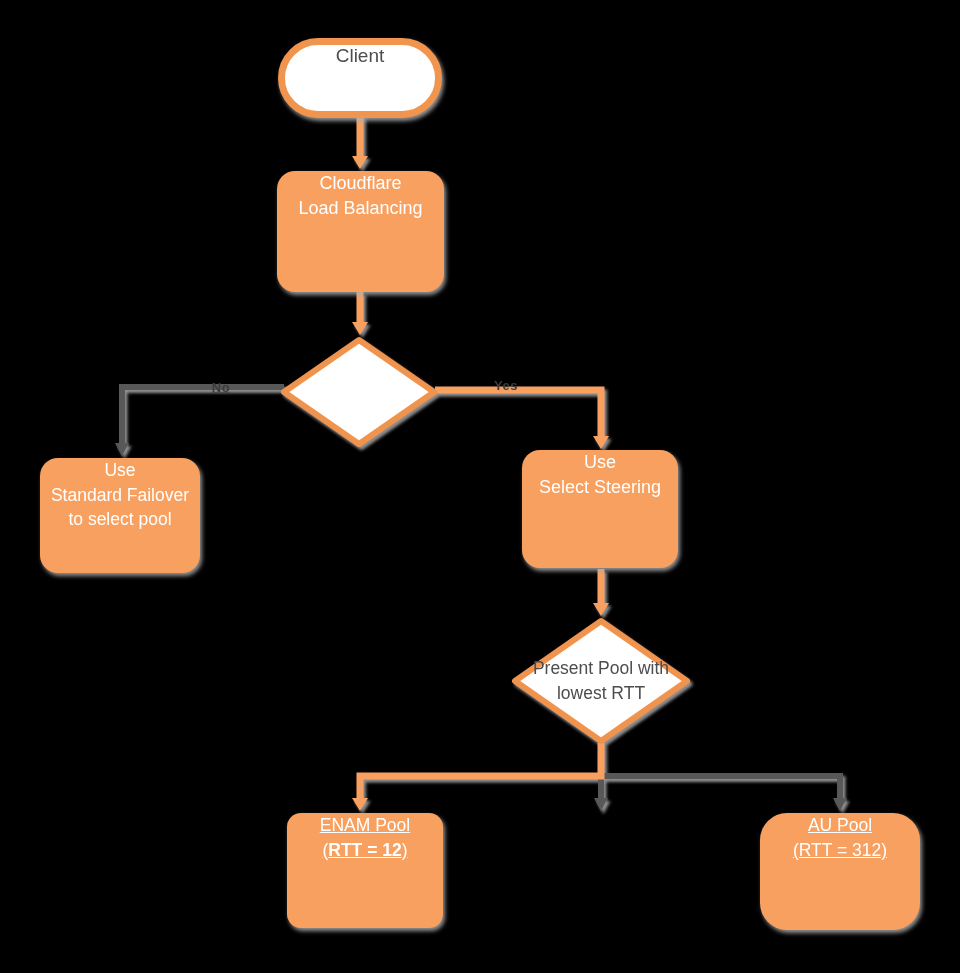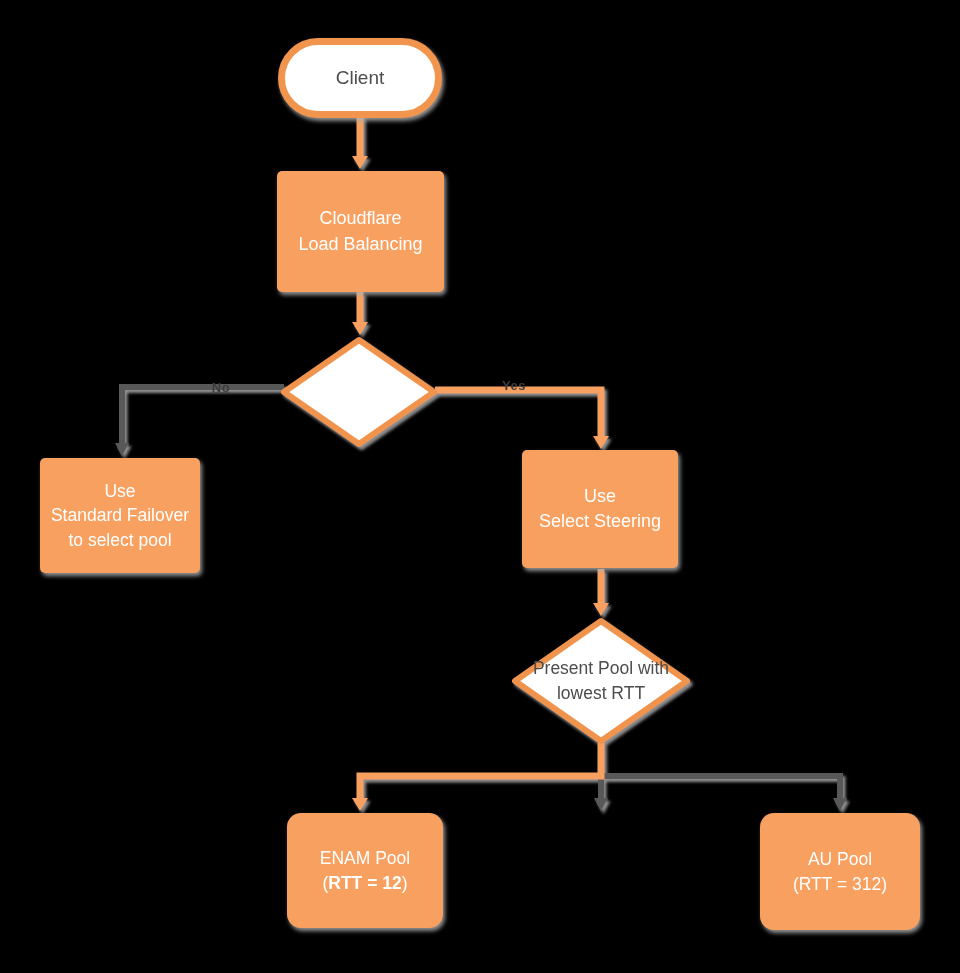--- a/index.html
+++ b/index.html
@@ -20,35 +20,35 @@
     background:var(--background);overflow:hidden;
   }
   svg.wires{position:absolute;left:0;top:0;width:960px;height:973px;}
   .wire{fill:none;stroke-linejoin:miter;}
   .wire.orange{stroke:var(--orange-fill);stroke-width:7;}
   .wire.gray{stroke:var(--line-gray);stroke-width:6;}
   .arrow.orange{fill:var(--orange-fill);stroke:none;}
   .arrow.gray{fill:var(--line-gray);stroke:none;}
   .diamond{fill:#ffffff;stroke:var(--orange-stroke);stroke-width:6;stroke-linejoin:round;}
   .node{
-    position:absolute;display:flex;align-items:center;justify-content:center;
+    position:absolute;display:flex;align-items:flex-start;justify-content:center;
     text-align:center;
   }
   .node .lines span{display:block;}
   .pill{
     background:#ffffff;border:7px solid var(--orange-stroke);border-radius:42px;
     color:var(--text-dark);font-size:19px;
     box-shadow:2px 3px 4px var(--shadow);
   }
   .process{
-    background:var(--orange-fill);border-radius:5px;color:var(--text-light);
+    background:var(--orange-fill);border-radius:18px;color:var(--text-light);
     font-size:18px;line-height:1.4;
     box-shadow:2px 3px 4px var(--shadow);
   }
-  .process.pool{border-radius:14px;font-size:17.5px;}
+  .process.pool{border-radius:14px;font-size:17.5px;text-decoration:underline;}
   .diamond-label{
     position:absolute;display:flex;align-items:center;justify-content:center;
     text-align:center;color:var(--text-dark);font-size:17.5px;line-height:1.45;
     pointer-events:none;
   }
   .edge-label{
     position:absolute;color:var(--label-dark);font-size:13px;font-weight:bold;
     transform:translate(-50%,-50%);letter-spacing:0.5px;
   }
   .bold{font-weight:bold;}
@@ -95,21 +95,21 @@
 
   <div class="node process" style="left:277px;top:171px;width:167px;height:121px;">
     <div class="lines">
       <span>Cloudflare</span>
       <span>Load Balancing</span>
     </div>
   </div>
 
 
   <div class="edge-label" style="left:221px;top:387px;text-decoration:underline;">No</div>
-  <div class="edge-label" style="left:506px;top:385px;margin-left:8px;">Yes</div>
+  <div class="edge-label" style="left:506px;top:385px;">Yes</div>
 
   <div class="node process" style="left:40px;top:458px;width:160px;height:115px;font-size:17.5px;">
     <div class="lines">
       <span>Use</span>
       <span>Standard Failover</span>
       <span>to select pool</span>
     </div>
   </div>
 
   <div class="node process" style="left:522px;top:450px;width:156px;height:118px;">
@@ -127,20 +127,20 @@
   </div>
 
   <div class="node process pool" style="left:287px;top:813px;width:156px;height:115px;">
     <div class="lines">
       <span>ENAM Pool</span>
       <span><span style="display:inline">(</span><span class="bold" style="display:inline">RTT = 12</span><span style="display:inline">)</span></span>
     </div>
   </div>
 
 
-  <div class="node process pool" style="left:760px;top:813px;width:160px;height:117px;">
+  <div class="node process pool" style="left:760px;top:813px;width:160px;height:117px;border-radius:27px;">
     <div class="lines">
       <span>AU Pool</span>
       <span>(RTT = 312)</span>
     </div>
   </div>
 
 </div>
 
 </body></html>

